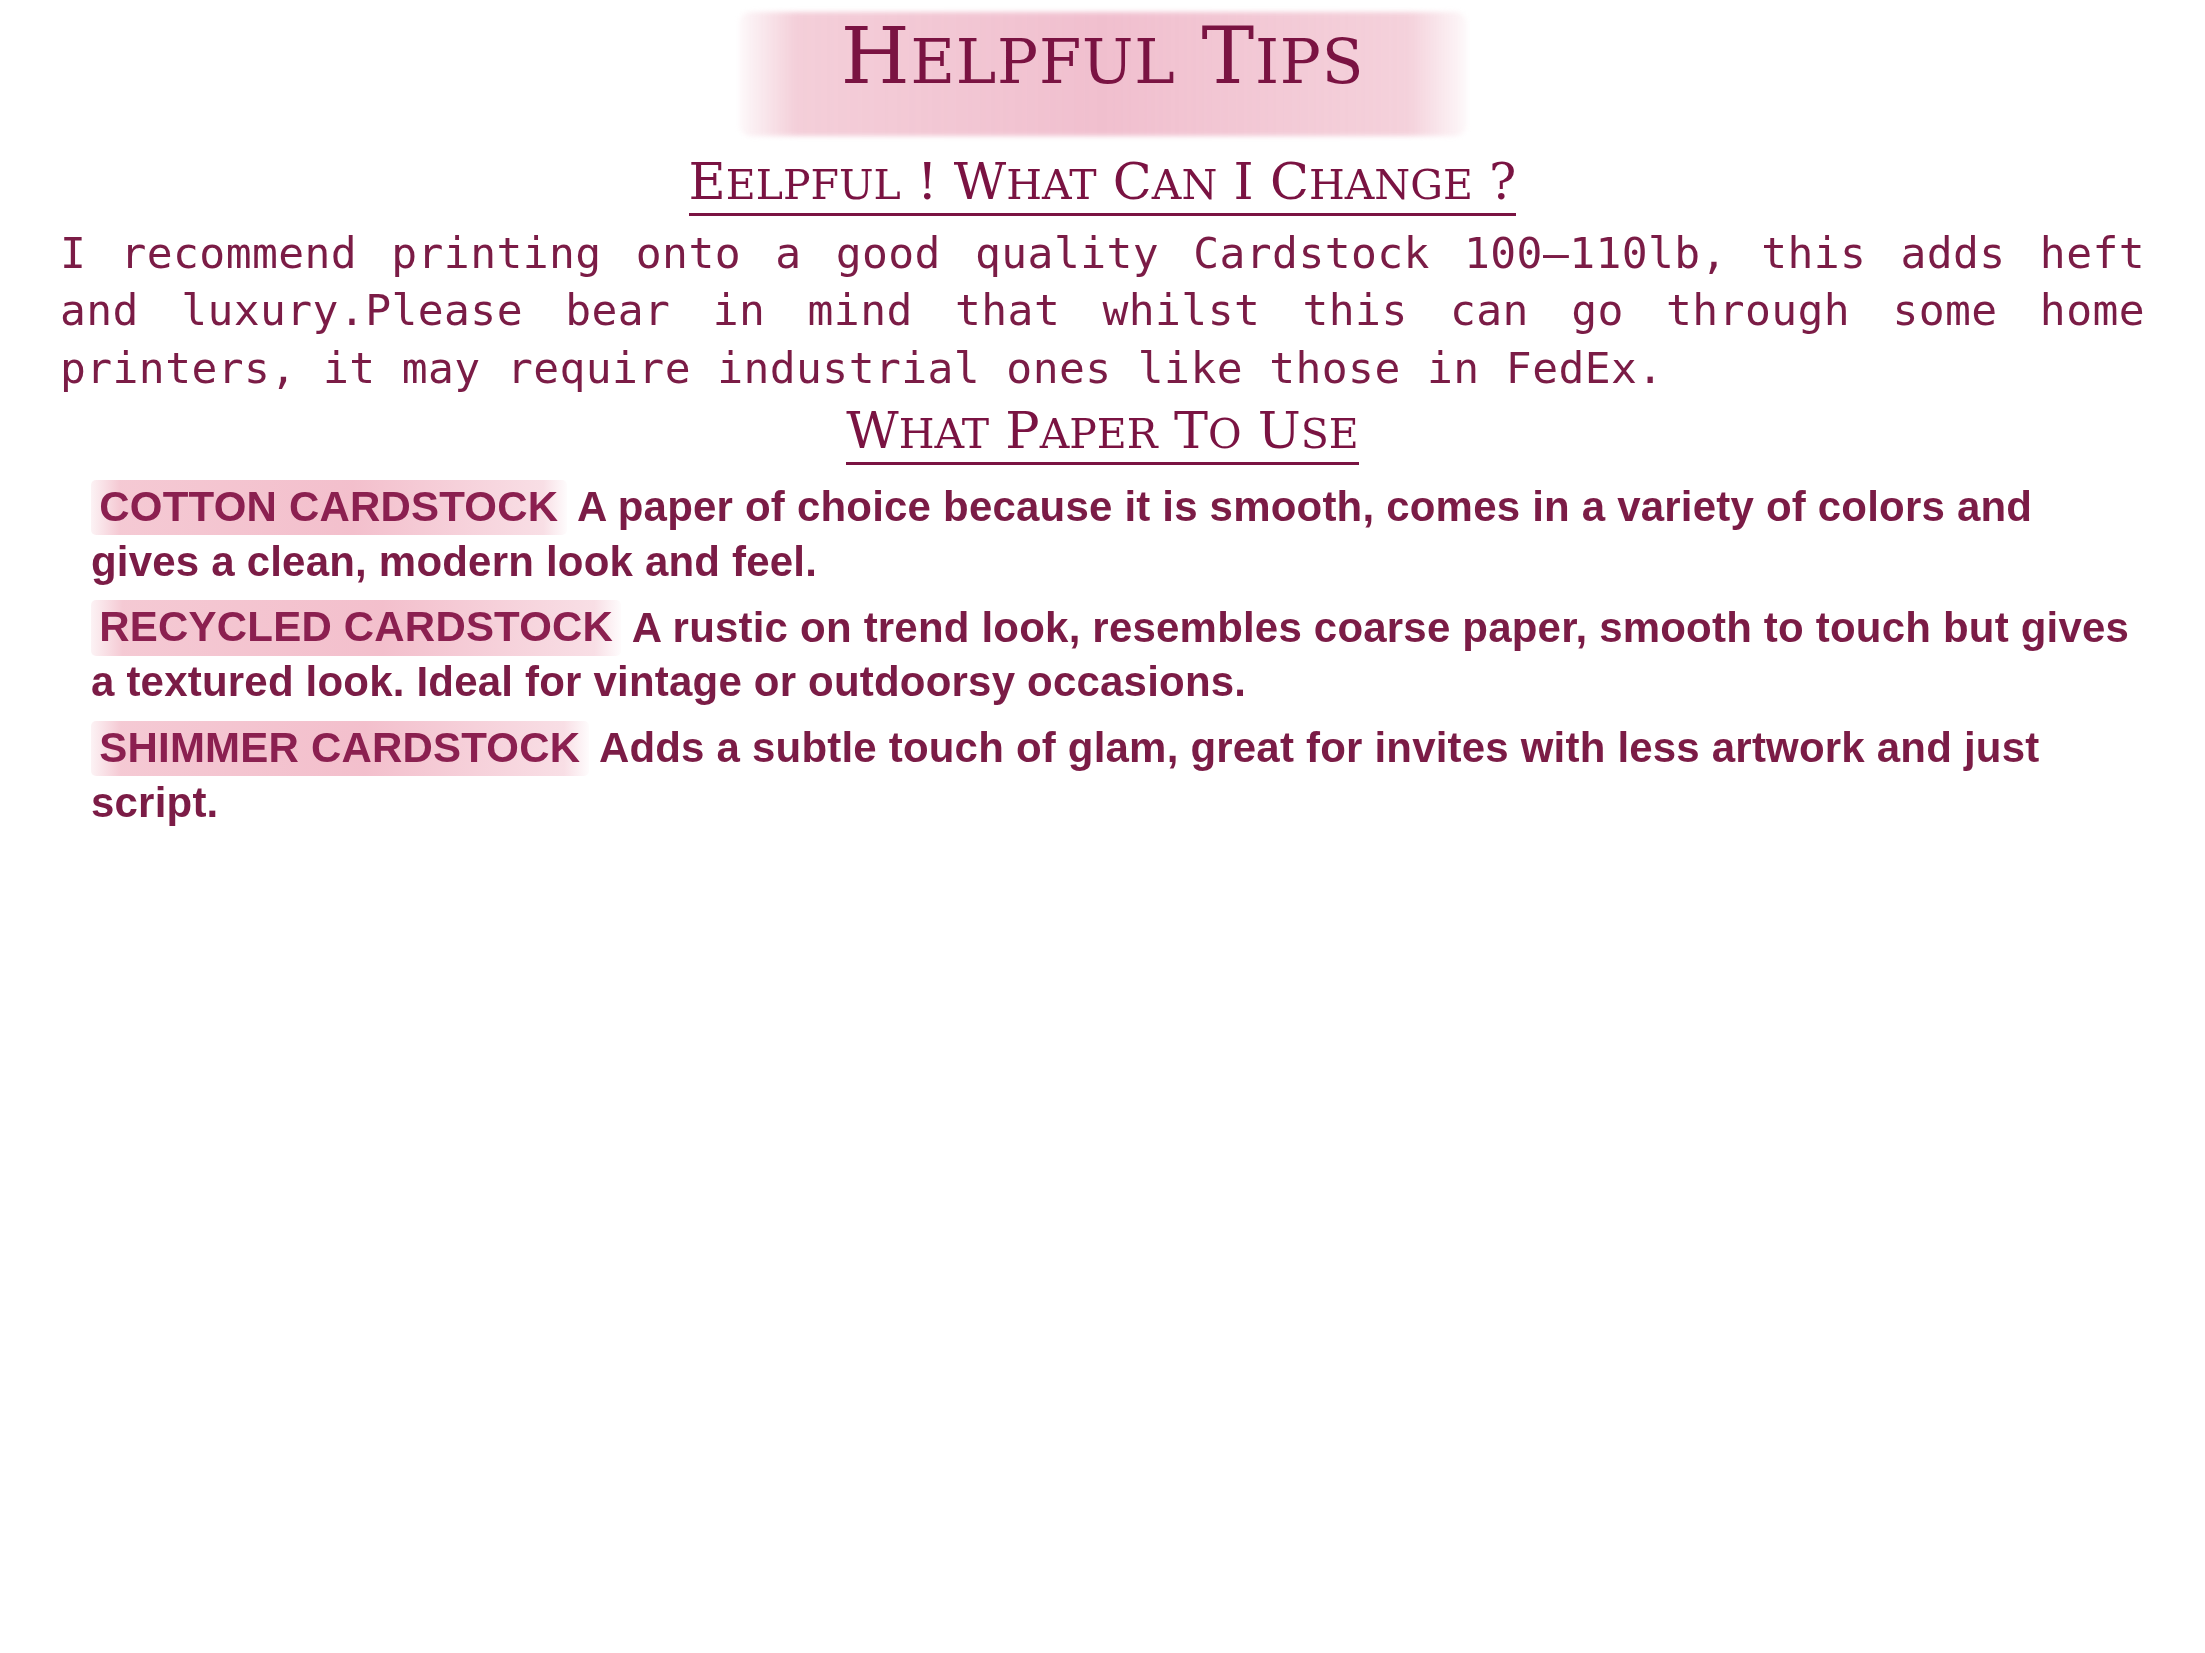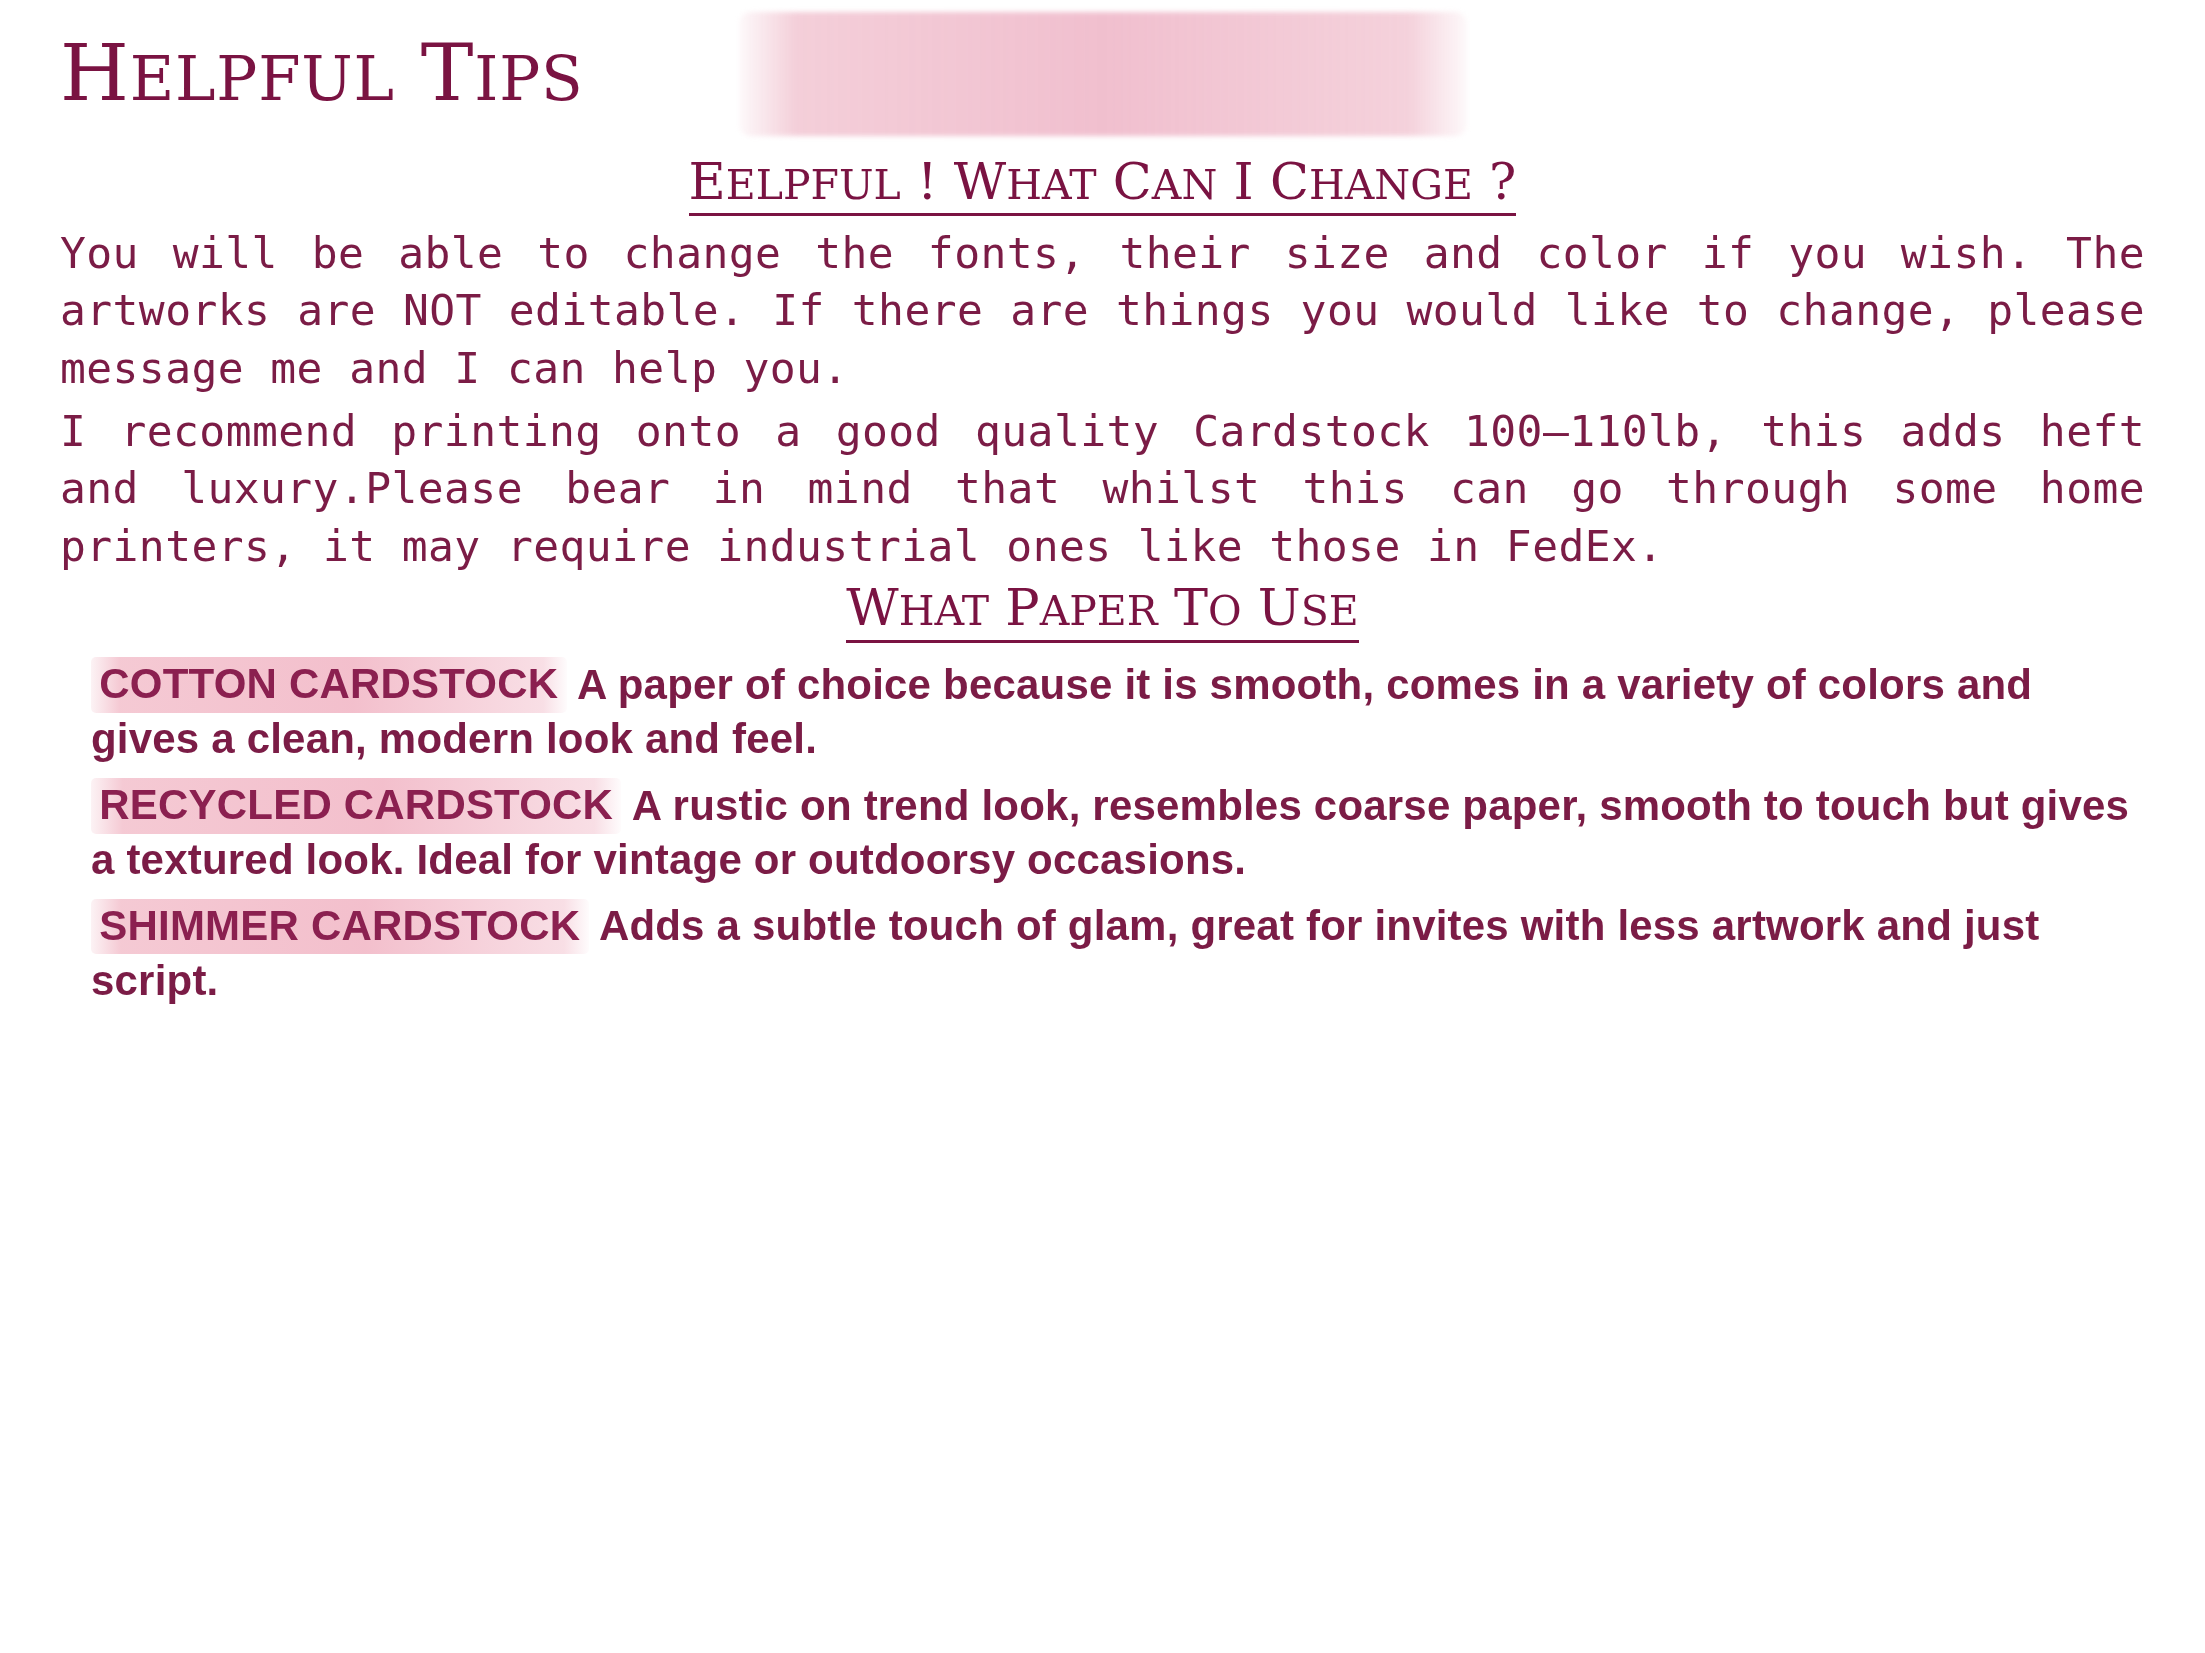--- a/index.html
+++ b/index.html
@@ -18,22 +18,22 @@
     position: relative;
     width: 2205px;
     height: 1654px;
     box-sizing: border-box;
     padding: 0 60px;
   }
 
   
   .title-wrap {
     position: relative;
-    text-align: left;
-    padding-top: 32px;
+    text-align: center;
+    padding-top: 15px;
     height: 149px;
     box-sizing: border-box;
   }
   .title-highlight {
     position: absolute;
     left: 50%;
     transform: translateX(-50%);
     top: 11.6px;
     width: 728px;
     height: 124px;
@@ -133,21 +133,20 @@
 
   <div class="title-wrap">
     <div class="title-highlight"></div>
     <div class="title"><span>H</span><span class="small">ELPFUL</span> <span>T</span><span class="small">IPS</span></div>
   </div>
 
   <div class="section">
     <div class="section-head">
       <span class="underlined"><span>E</span><span class="small">ELPFUL</span> <span>!</span> <span>W</span><span class="small">HAT</span> <span>C</span><span class="small">AN</span> <span>I</span> <span>C</span><span class="small">HANGE</span> <span>?</span></span>
     </div>
-    <p class="para">You will be able to change the fonts, their size and color if you wish. The artworks are NOT editable. If there are things you would like to change, please message me and I can help you.</p>
   </div>
 
   <div class="section">
     <p class="para">I recommend printing onto a good quality Cardstock 100—110lb, this adds heft and luxury.Please bear in mind that whilst this can go through some home printers, it may require industrial ones like those in FedEx.</p>
   </div>
 
   <div class="section">
     <div class="section-head">
       <span class="underlined"><span>W</span><span class="small">HAT</span> <span>P</span><span class="small">APER</span> <span>T</span><span class="small">O</span> <span>U</span><span class="small">SE</span></span>
     </div>

